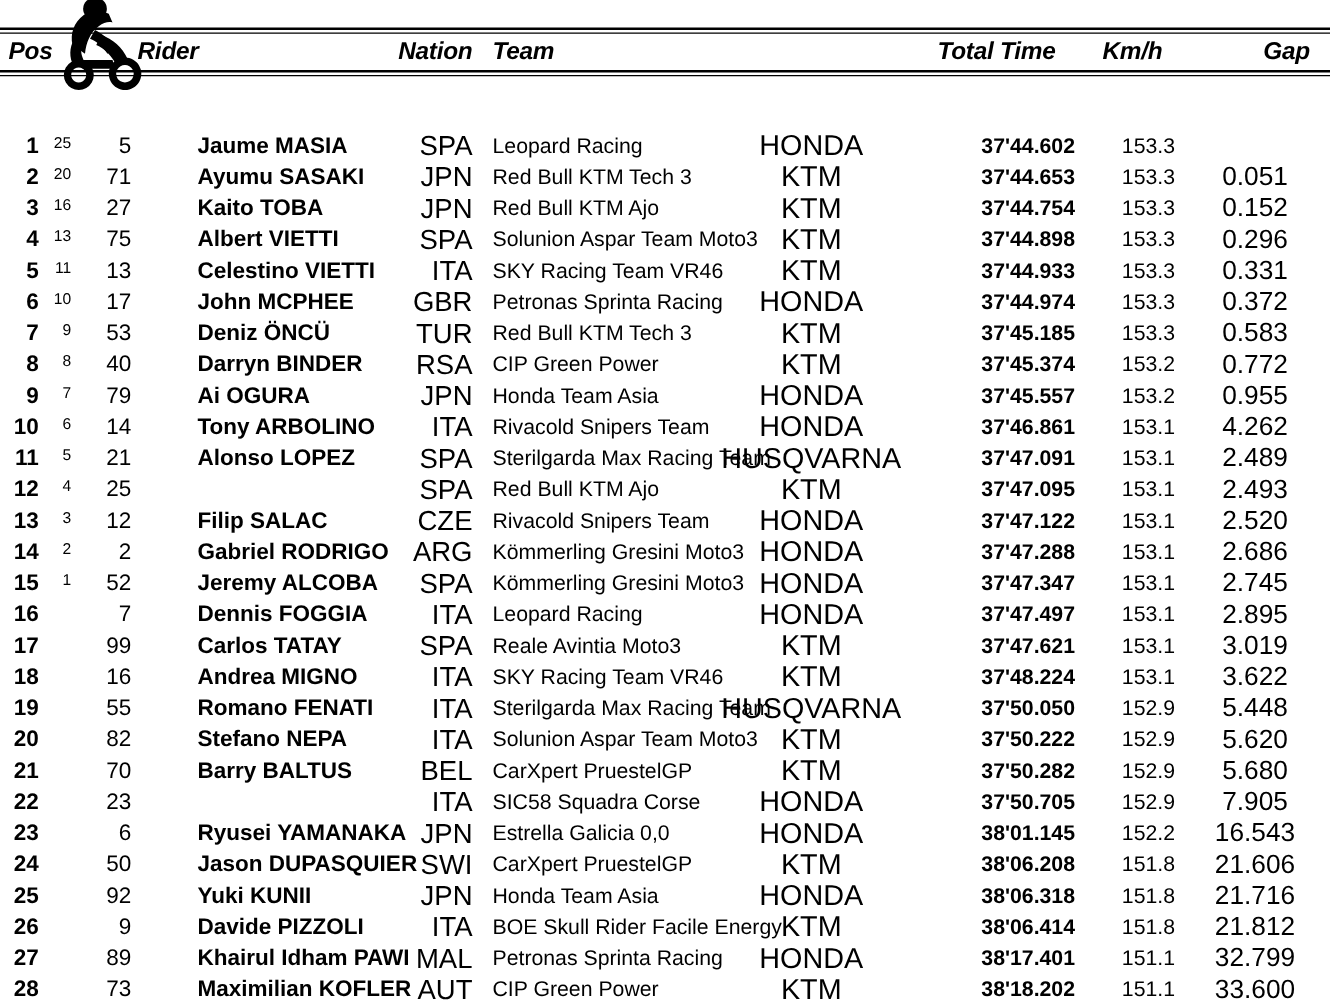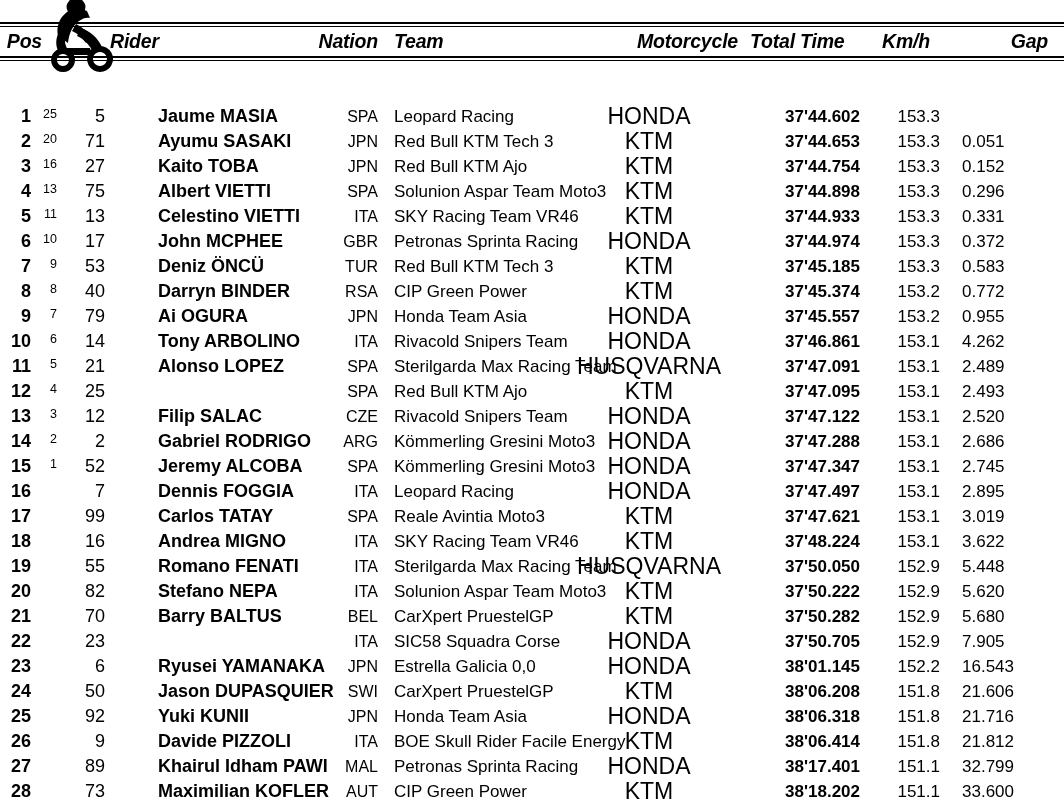--- a/index.html
+++ b/index.html
@@ -118,21 +118,21 @@
   .c-rider {
     left: 112px;
     font-weight: bold;
     font-size: 18px;
     margin-left: 46px;
   }
   .c-nation {
     left: 278px;
     width: 100px;
     text-align: right;
-    font-size: 16px;
+    font-size: 22px;
   }
   .c-team {
     left: 394px;
     font-size: 17px;
   }
   .c-moto {
     left: 560px;
     width: 178px;
     text-align: center;
     font-size: 23px;
@@ -146,41 +146,40 @@
   }
   .c-kmh {
     left: 880px;
     width: 60px;
     text-align: right;
     font-size: 17px;
   }
   .c-gap {
     left: 962px;
     width: 84px;
-    text-align: left;
-    font-size: 17px;
+    text-align: center;
+    font-size: 21px;
   }
 </style>
 </head>
 <body>
 
 <div class="sheet">
 
   <div class="header">
     <div class="rule top-a"></div>
     <div class="rule top-b"></div>
     <div class="rule bot-a"></div>
     <div class="rule bot-b"></div>
 
     <div class="hrow">
       <div class="hcell h-pos">Pos</div>
       <div class="hcell h-rider">Rider</div>
       <div class="hcell h-nation">Nation</div>
       <div class="hcell h-team">Team</div>
-      <div class="hcell h-moto">Motorcycle</div>
       <div class="hcell h-time">Total Time</div>
       <div class="hcell h-kmh">Km/h</div>
       <div class="hcell h-gap">Gap</div>
     </div>
 
     <svg class="rider-logo" viewBox="0 0 74 76">
       <g fill="#000000">
 
         <ellipse cx="30" cy="11" rx="9.5" ry="9"></ellipse>
 

